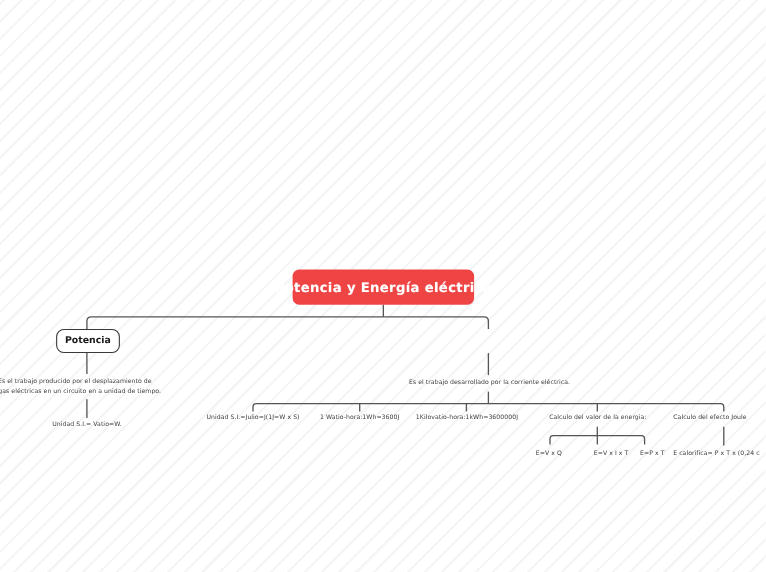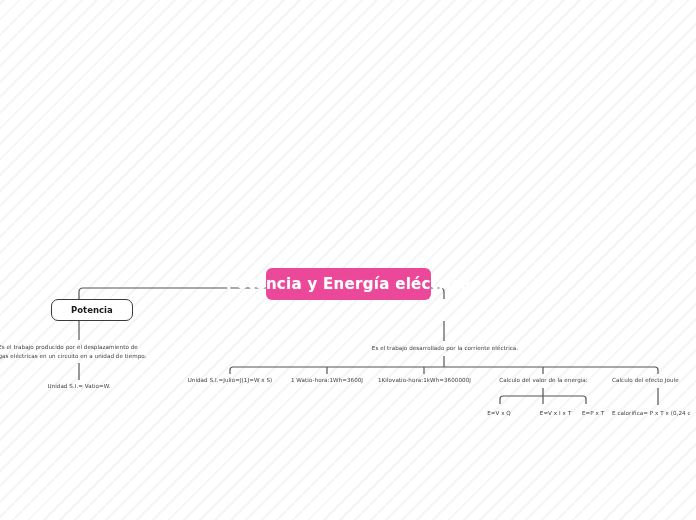--- a/index.html
+++ b/index.html
@@ -42,48 +42,47 @@
     box-sizing: border-box;
     white-space: nowrap;
   }
 
   
   .root-node {
     left: 266px;
     top: 245px;
     width: 165px;
     height: 32px;
-    background: #ec4899;
+    background: #ef4444;
     border-radius: 6px;
     color: #ffffff;
-    font-size: 15px;
+    font-size: 12px;
     font-weight: bold;
     letter-spacing: 0.3px;
     display: flex;
     align-items: center;
     justify-content: center;
     text-shadow: 0 0 1px rgba(255,255,255,0.4);
-    margin-top: 23px;
   }
 
   
   .branch-node {
     position: absolute;
     box-sizing: border-box;
     background: #ffffff;
     border: 1.4px solid #3a3a3a;
     border-radius: 7px;
     color: #1a1a1a;
     font-size: 8.5px;
     font-weight: bold;
     height: 22px;
     display: flex;
     align-items: center;
     justify-content: center;
-    padding: 0 19px;
+    padding: 0 7px;
     white-space: nowrap;
   }
   .branch-potencia {
     left: 51px;
     top: 299px;
   }
   .branch-energia {
     left: 399px;
     top: 299px;
   }

